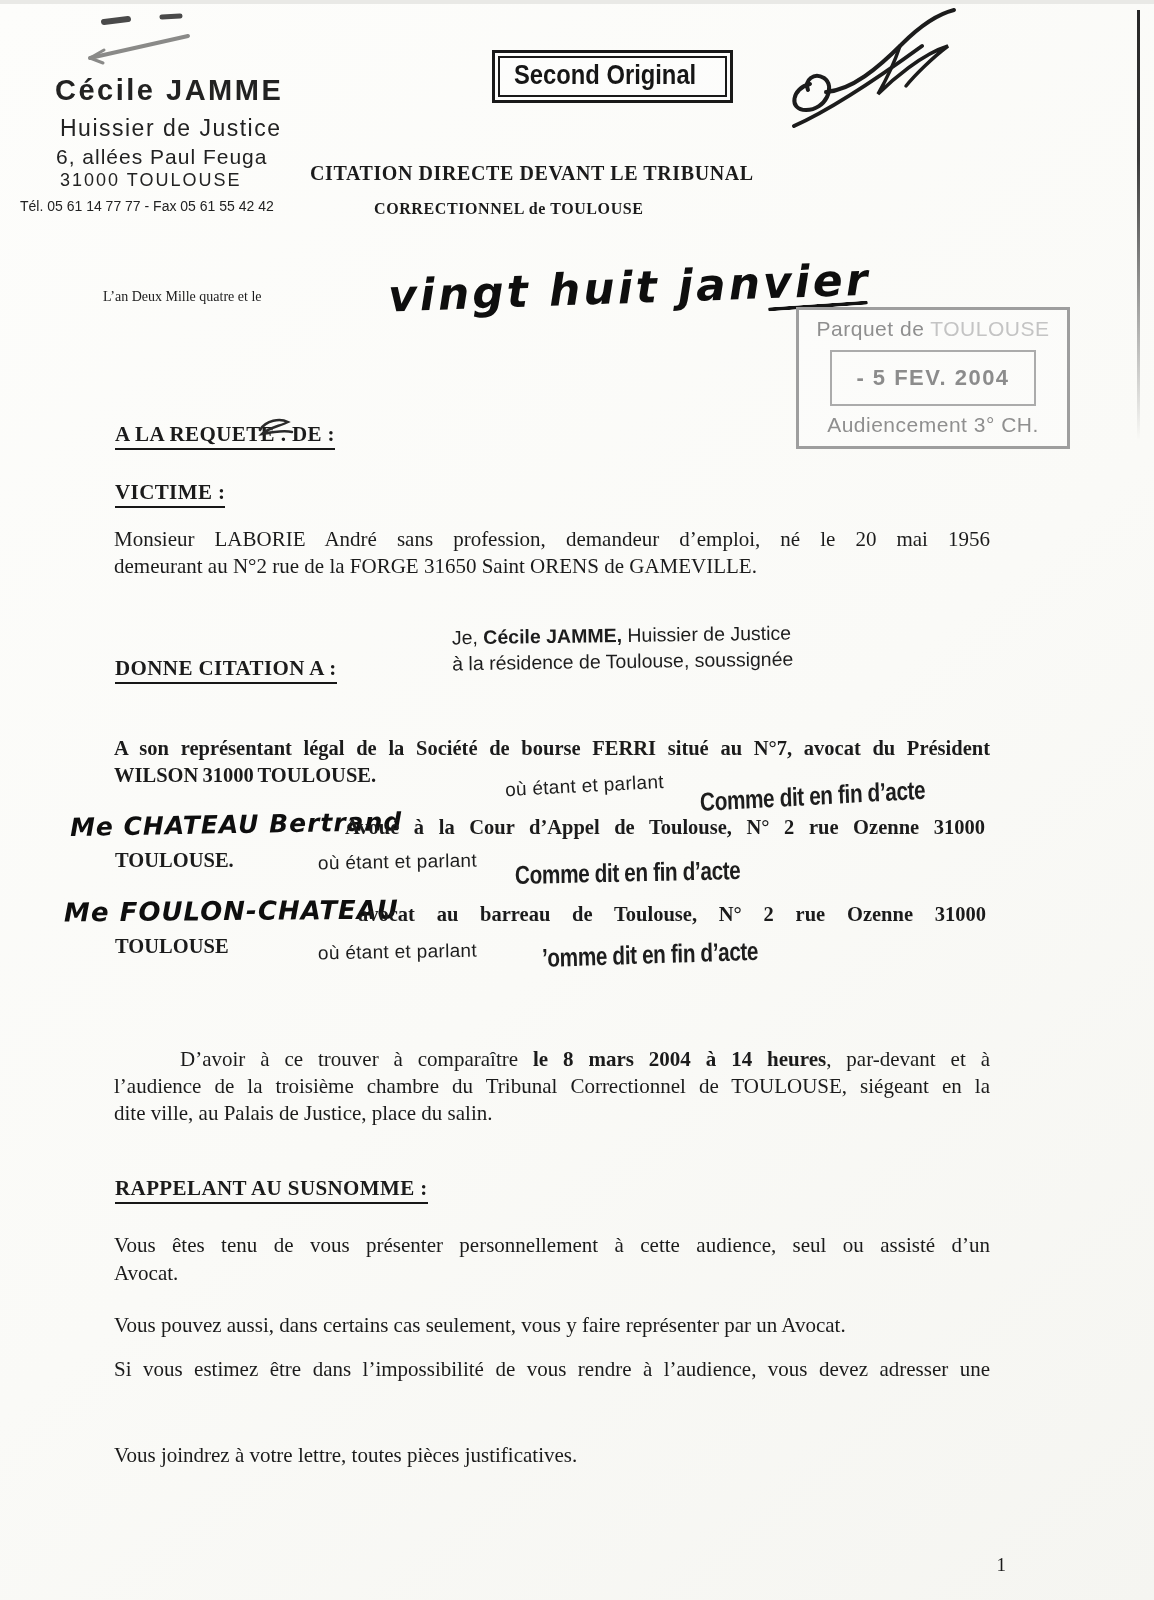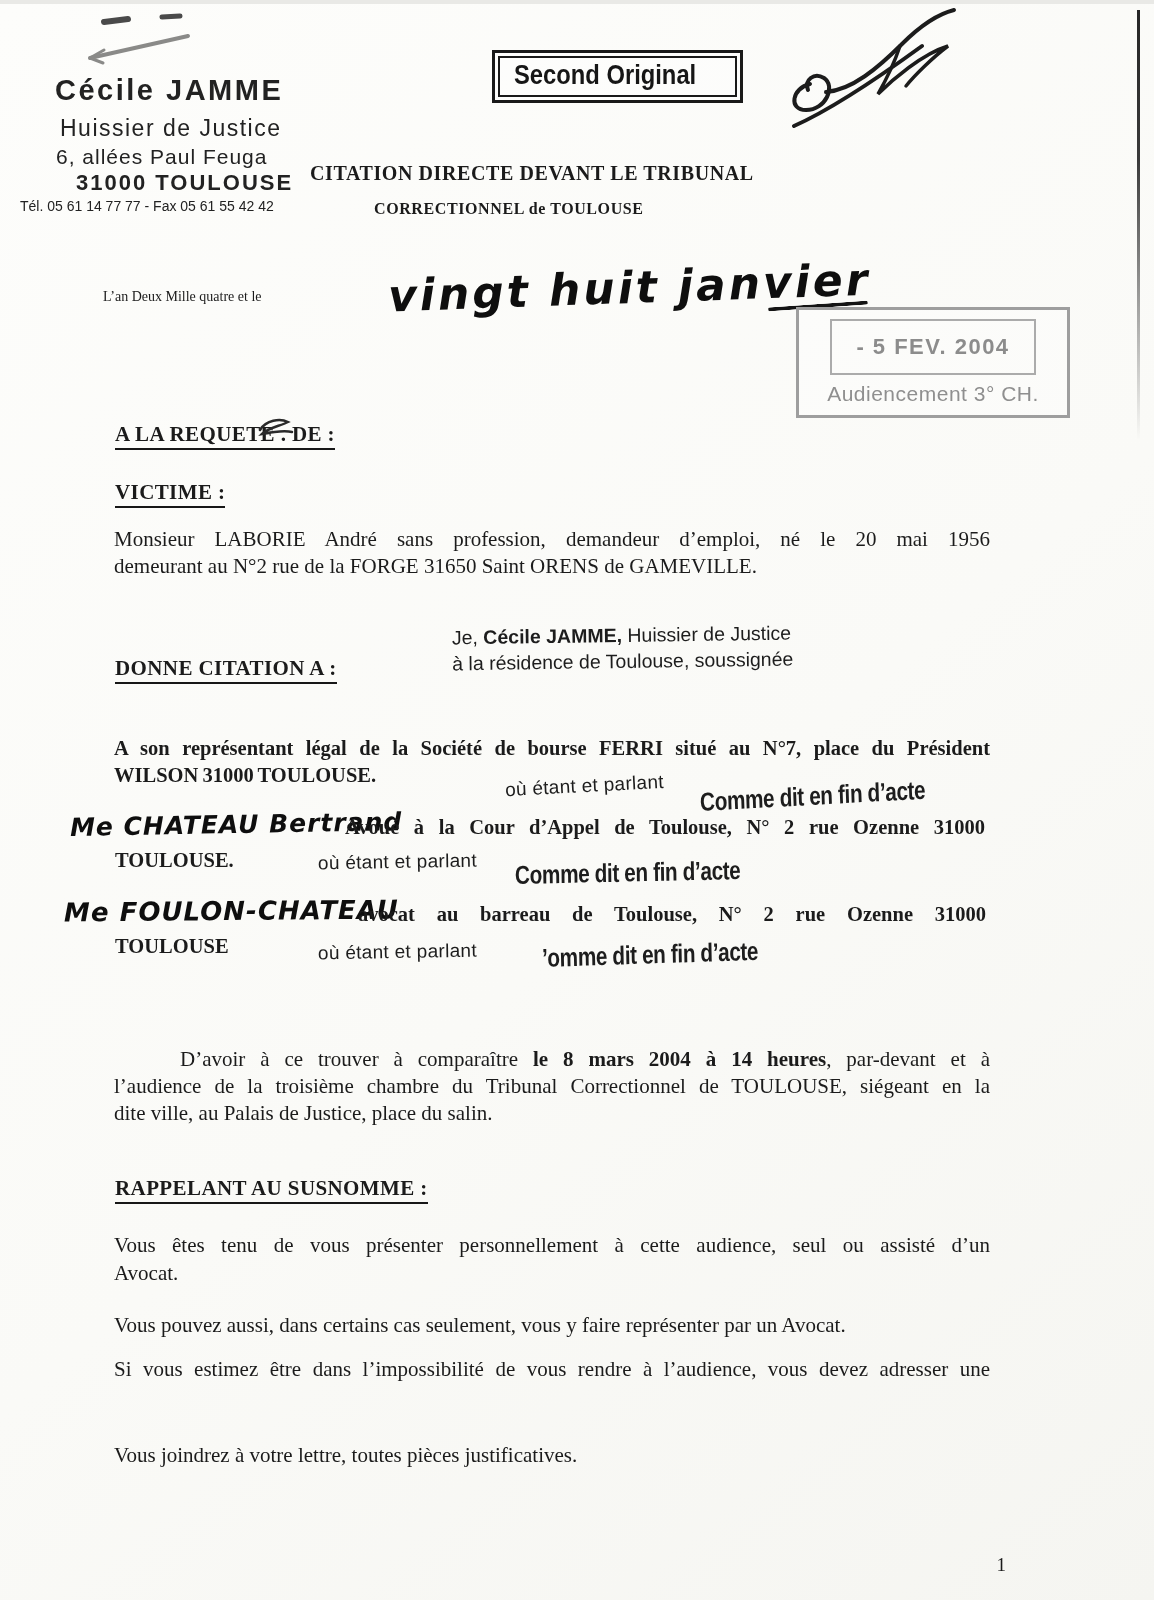--- a/index.html
+++ b/index.html
@@ -13,21 +13,21 @@
   .bold-line{font-size:20.5px;font-weight:bold;word-spacing:-1px;line-height:27px;}
   .heading{font-weight:bold;font-size:21px;letter-spacing:.4px;border-bottom:2px solid #171717;
            padding-bottom:1px;display:inline-block;}
   .hand{font-family:"DejaVu Sans",sans-serif;font-style:italic;font-weight:bold;color:#0e0e0e;
         letter-spacing:1px;}
   .stamp-sans{font-family:"Liberation Sans",sans-serif;color:#1d1d1d;}
   .ou-etant{font-size:19px;letter-spacing:.3px;}
   .comme-dit{font-size:26px;font-weight:bold;letter-spacing:-.5px;transform-origin:left center;}
   .letterhead-line{font-family:"Liberation Sans",sans-serif;color:#222;}
   .second-original-outer{border:3px solid #191919;padding:3px;background:rgba(255,255,255,.4);}
-  .second-original-inner{border:2px solid #191919;padding:2px 14px 4px 14px;}
+  .second-original-inner{border:2px solid #191919;padding:2px 4px 4px 14px;}
   .second-original-text{font-family:"Liberation Sans",sans-serif;font-weight:bold;font-size:27px;
         display:inline-block;transform:scaleX(.88);transform-origin:left center;color:#161616;}
   .parquet{border:3px solid #9e9e9e;color:#8f8f8f;text-align:center;width:268px;
         font-family:"Liberation Sans",sans-serif;background:rgba(255,255,255,.25);}
   .parquet .row1{font-size:21px;padding-top:7px;letter-spacing:.5px;}
   .parquet .city{color:#c4c4c4;}
   .pq-date-box{margin:9px auto 7px auto;width:182px;border:2px solid #ababab;
         font-size:22px;font-weight:bold;letter-spacing:1.5px;color:#8c8c8c;padding:13px 10px;}
   .parquet .row3{font-size:21px;padding-bottom:9px;letter-spacing:.5px;}
   .tail-stroke{width:100px;border-top:4px solid #141414;border-radius:2px;}
@@ -45,21 +45,21 @@
     <line x1="38" y1="12" x2="62" y2="9" stroke="#4a4a4a" stroke-width="6" stroke-linecap="round"></line>
     <line x1="96" y1="7" x2="114" y2="6" stroke="#4a4a4a" stroke-width="5" stroke-linecap="round"></line>
     <line x1="122" y1="26" x2="24" y2="48" stroke="#8a8a88" stroke-width="4" stroke-linecap="round"></line>
     <path d="M24,48 L38,40 M24,48 L37,53" stroke="#8a8a88" stroke-width="3" fill="none" stroke-linecap="round"></path>
   </svg>
 
   <div>
     <div class="abs letterhead-line b" style="left:55px;top:70px;font-size:29px;letter-spacing:2.5px;">Cécile JAMME</div>
     <div class="abs letterhead-line" style="left:60px;top:111px;font-size:23px;letter-spacing:1.5px;">Huissier de Justice</div>
     <div class="abs letterhead-line" style="left:56px;top:141px;font-size:21px;letter-spacing:1px;">6, allées Paul Feuga</div>
-    <div class="abs letterhead-line" style="left:76px;top:166px;font-size:22px;letter-spacing:2px;font-weight:bold;">31000 TOULOUSE</div>
+    <div class="abs letterhead-line" style="left:60px;top:166px;font-size:18px;letter-spacing:2px;">31000 TOULOUSE</div>
     <div class="abs letterhead-line" style="left:20px;top:194px;font-size:14px;">Tél. 05 61 14 77 77 - Fax 05 61 55 42 42</div>
   </div>
 
   <div class="abs second-original-outer" style="left:492px;top:46px;">
     <div class="second-original-inner">
       <span class="second-original-text">Second Original</span>
     </div>
   </div>
 
   <svg class="abs" style="left:782px;top:2px;" width="200" height="122" viewBox="0 0 200 122">
@@ -70,40 +70,41 @@
   </svg>
 
   <div class="abs b" style="left:310px;top:158px;font-size:20px;letter-spacing:.6px;">CITATION DIRECTE DEVANT LE TRIBUNAL</div>
   <div class="abs b" style="left:374px;top:196px;font-size:16px;letter-spacing:.6px;">CORRECTIONNEL de TOULOUSE</div>
 
   <div class="abs" style="left:103px;top:285px;font-size:14px;">L’an Deux Mille quatre et le</div>
   <div class="abs hand" style="left:388px;top:258px;font-size:44px;transform:rotate(-2deg);letter-spacing:3px;">vingt huit janvier</div>
   <div class="abs tail-stroke" style="left:768px;top:300px;transform:rotate(-4deg);"></div>
 
   <div class="abs parquet" style="left:796px;top:303px;">
+    <div class="row1"><span>Parquet de </span><span class="city">TOULOUSE</span></div>
     <div class="pq-date-box"><span>- 5 FEV. 2004</span></div>
     <div class="row3">Audiencement 3° CH.</div>
   </div>
 
   <div class="abs heading" style="left:115px;top:418px;">A LA REQUETE . DE :</div>
   <svg class="abs" style="left:256px;top:408px;" width="40" height="30" viewBox="0 0 40 30">
     <path d="M4,18 C10,8 24,6 32,10 C24,14 12,16 6,22 C16,20 28,18 36,20" stroke="#2a2a2a" stroke-width="2.5" fill="none" stroke-linecap="round"></path>
   </svg>
 
   <div class="abs heading" style="left:115px;top:476px;">VICTIME :</div>
   <div class="abs body-line jl" style="left:114px;top:522px;width:876px;">Monsieur LABORIE André sans profession, demandeur d’emploi, né le 20 mai 1956</div>
   <div class="abs body-line" style="left:114px;top:549px;">demeurant au N°2 rue de la FORGE 31650 Saint ORENS de GAMEVILLE.</div>
 
   <div class="abs heading" style="left:115px;top:652px;">DONNE CITATION A :</div>
   <div class="abs stamp-sans" style="left:452px;top:618px;font-size:19.5px;line-height:26px;transform:rotate(-.8deg);">
     <div><span>Je, </span><span class="b">Cécile JAMME,</span><span> Huissier de Justice</span></div>
     <div>à la résidence de Toulouse, soussignée</div>
   </div>
 
-  <div class="abs bold-line jl" style="left:114px;top:731px;width:876px;">A son représentant légal de la Société de bourse FERRI situé au N°7, place du Président</div>
+  <div class="abs bold-line jl" style="left:114px;top:731px;width:876px;">A son représentant légal de la Société de bourse FERRI situé au N°7, avocat du Président</div>
   <div class="abs bold-line" style="left:114px;top:758px;">WILSON 31000 TOULOUSE.</div>
   <div class="abs stamp-sans ou-etant" style="left:505px;top:771px;transform:rotate(-3deg);">où étant et parlant</div>
   <div class="abs stamp-sans comme-dit" style="left:700px;top:783px;transform:scaleX(.8) rotate(-2.5deg);">Comme dit en fin d’acte</div>
 
   <div class="abs hand" style="left:70px;top:806px;font-size:25px;transform:rotate(-1deg);">Me CHATEAU Bertrand</div>
   <div class="abs bold-line jl" style="left:345px;top:810px;width:640px;">Avoué à la Cour d’Appel de Toulouse, N° 2 rue Ozenne 31000</div>
   <div class="abs bold-line" style="left:115px;top:843px;">TOULOUSE.</div>
   <div class="abs stamp-sans ou-etant" style="left:318px;top:847px;transform:rotate(-1deg);">où étant et parlant</div>
   <div class="abs stamp-sans comme-dit" style="left:515px;top:856px;transform:scaleX(.8) rotate(-1deg);">Comme dit en fin d’acte</div>
 

